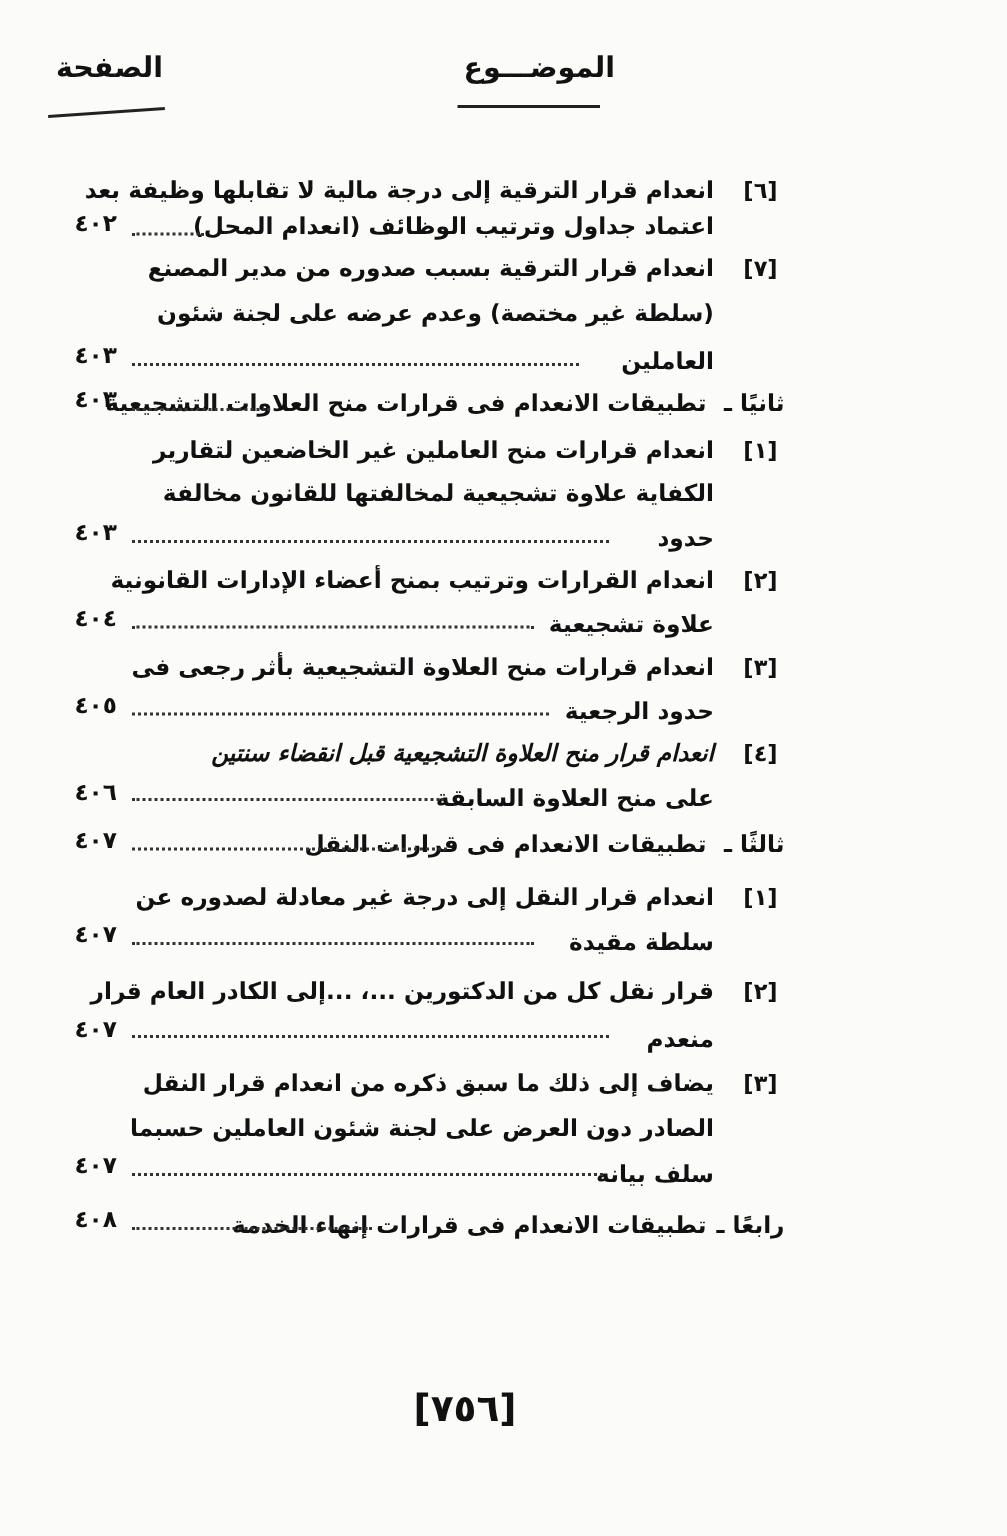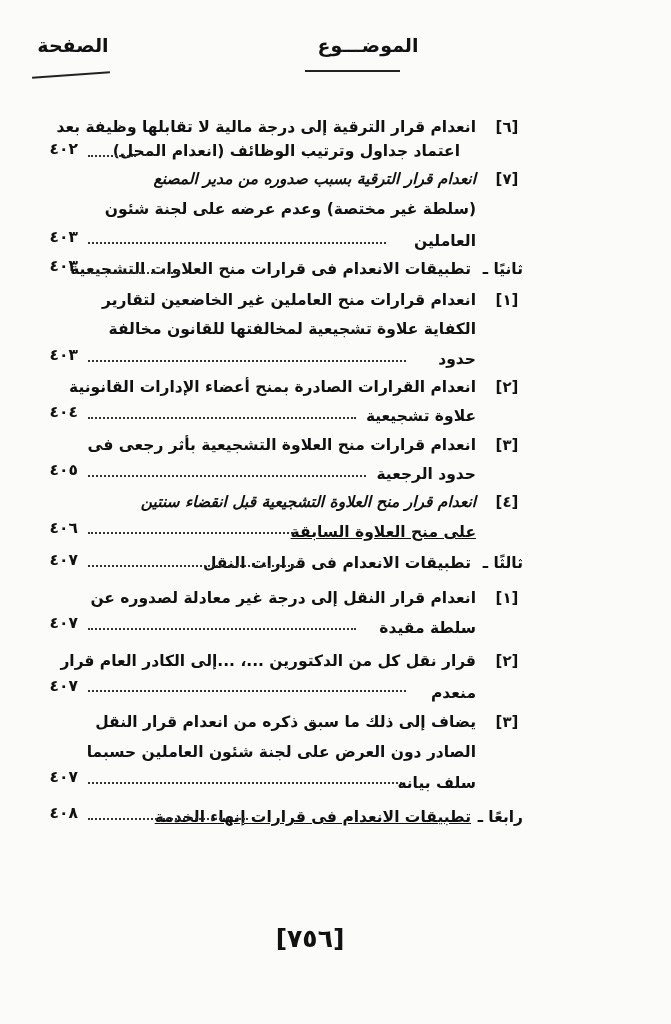--- a/index.html
+++ b/index.html
@@ -5,21 +5,21 @@
   html, body { margin: 0; padding: 0; }
   body {
     width: 671px; height: 1024px; overflow: hidden;
     background: #fbfbf9;
     font-family: "DejaVu Sans", sans-serif;
     color: #111;
     position: relative;
   }
   .page { position: absolute; left: 0; top: 0; width: 671px; height: 1024px; }
   .hdr { position: absolute; font-weight: bold; font-size: 19px; direction: rtl; }
-  .hdr-topic { left: 308px; top: 34px; width: 120px; text-align: center; }
+  .hdr-topic { left: 290px; top: 34px; width: 120px; text-align: right; }
   .hdr-page { left: 28px; top: 34px; width: 90px; text-align: center; }
   .uline { position: absolute; height: 2px; background: #222; }
   .ul-topic { left: 305px; top: 70px; width: 95px; }
   .ul-page { left: 32px; top: 74px; width: 78px; transform: rotate(-4deg); }
 
   .line {
     position: absolute; direction: rtl; font-weight: bold;
     font-size: 15.5px; white-space: nowrap; line-height: 22px;
   }
   .num {
@@ -49,28 +49,28 @@
   <div class="hdr hdr-topic">الموضـــوع</div>
   <div class="uline ul-topic"></div>
   <div class="hdr hdr-page">الصفحة</div>
   <div class="uline ul-page"></div>
 
   <div class="ghost" style="left:540px;top:60px;width:90px;">&nbsp;</div>
 
   <div>
     <span class="num" style="left:495px;top:118px;">[٦]</span>
     <div class="line" style="right:195px;top:116px;">انعدام قرار الترقية إلى درجة مالية لا تقابلها وظيفة بعد</div>
-    <div class="line" style="right:211px;top:140px;">اعتماد جداول وترتيب الوظائف (انعدام المحل)</div>
+    <div class="line" style="right:195px;top:140px;">اعتماد جداول وترتيب الوظائف (انعدام المحل)</div>
     <div class="dots" style="left:88px;top:155px;width:48px;"></div>
     <div class="pg" style="top:140px;">٤٠٢</div>
   </div>
 
   <div>
     <span class="num" style="left:495px;top:170px;">[٧]</span>
-    <div class="line" style="right:195px;top:168px;font-style:italic;">انعدام قرار الترقية بسبب صدوره من مدير المصنع</div>
+    <div class="line" style="right:195px;top:168px;">انعدام قرار الترقية بسبب صدوره من مدير المصنع</div>
     <div class="line" style="right:195px;top:198px;">(سلطة غير مختصة) وعدم عرضه على لجنة شئون</div>
     <div class="line" style="right:195px;top:230px;margin-left:28px;">العاملين</div>
     <div class="dots" style="left:88px;top:242px;width:298px;"></div>
     <div class="pg" style="top:228px;">٤٠٣</div>
   </div>
 
   <div>
     <div class="line" style="right:148px;top:258px;">ثانيًا ـ</div>
     <div class="line" style="right:200px;top:258px;">تطبيقات الانعدام فى قرارات منح العلاوات التشجيعية</div>
     <div class="dots" style="left:88px;top:272px;width:92px;"></div>
@@ -81,38 +81,38 @@
     <span class="num" style="left:495px;top:291px;">[١]</span>
     <div class="line" style="right:195px;top:289px;">انعدام قرارات منح العاملين غير الخاضعين لتقارير</div>
     <div class="line" style="right:195px;top:318px;">الكفاية علاوة تشجيعية لمخالفتها للقانون مخالفة</div>
     <div class="line" style="right:195px;top:348px;">حدود</div>
     <div class="dots" style="left:88px;top:360px;width:318px;"></div>
     <div class="pg" style="top:346px;">٤٠٣</div>
   </div>
 
   <div>
     <span class="num" style="left:495px;top:378px;">[٢]</span>
-    <div class="line" style="right:195px;top:376px;">انعدام القرارات الصادرة بمنح أعضاء الإدارات القانونية</div>
+    <div class="line" style="right:195px;top:376px;">انعدام القرارات وترتيب بمنح أعضاء الإدارات القانونية</div>
     <div class="line" style="right:195px;top:405px;">علاوة تشجيعية</div>
     <div class="dots" style="left:88px;top:417px;width:268px;"></div>
     <div class="pg" style="top:403px;">٤٠٤</div>
   </div>
 
   <div>
     <span class="num" style="left:495px;top:436px;">[٣]</span>
     <div class="line" style="right:195px;top:434px;">انعدام قرارات منح العلاوة التشجيعية بأثر رجعى فى</div>
     <div class="line" style="right:195px;top:463px;">حدود الرجعية</div>
     <div class="dots" style="left:88px;top:475px;width:278px;"></div>
     <div class="pg" style="top:461px;">٤٠٥</div>
   </div>
 
   <div>
     <span class="num" style="left:495px;top:493px;">[٤]</span>
     <div class="line" style="right:195px;top:491px;font-style:italic;">انعدام قرار منح العلاوة التشجيعية قبل انقضاء سنتين</div>
-    <div class="line" style="right:195px;top:521px;text-decoration:underline;">على منح العلاوة السابقة</div>
+    <div class="line" style="right:195px;top:521px;">على منح العلاوة السابقة</div>
     <div class="dots" style="left:88px;top:532px;width:208px;"></div>
     <div class="pg" style="top:519px;">٤٠٦</div>
   </div>
 
   <div>
     <div class="line" style="right:148px;top:552px;">ثالثًا ـ</div>
     <div class="line" style="right:200px;top:552px;">تطبيقات الانعدام فى قرارات النقل</div>
     <div class="dots" style="left:88px;top:565px;width:210px;"></div>
     <div class="pg" style="top:551px;">٤٠٧</div>
   </div>
@@ -137,19 +137,19 @@
     <span class="num" style="left:495px;top:713px;">[٣]</span>
     <div class="line" style="right:195px;top:711px;">يضاف إلى ذلك ما سبق ذكره من انعدام قرار النقل</div>
     <div class="line" style="right:195px;top:741px;margin-left:32px;">الصادر دون العرض على لجنة شئون العاملين حسبما</div>
     <div class="line" style="right:195px;top:772px;">سلف بيانه</div>
     <div class="dots" style="left:88px;top:782px;width:314px;"></div>
     <div class="pg" style="top:768px;">٤٠٧</div>
   </div>
 
   <div>
     <div class="line" style="right:148px;top:806px;">رابعًا ـ</div>
-    <div class="line" style="right:200px;top:806px;text-decoration:underline;">تطبيقات الانعدام فى قرارات إنهاء الخدمة</div>
+    <div class="line" style="right:200px;top:806px;">تطبيقات الانعدام فى قرارات إنهاء الخدمة</div>
     <div class="dots" style="left:88px;top:818px;width:160px;"></div>
     <div class="pg" style="top:804px;">٤٠٨</div>
   </div>
 
   <div class="footer">[٧٥٦]</div>
 </div>
 
 </body></html>

